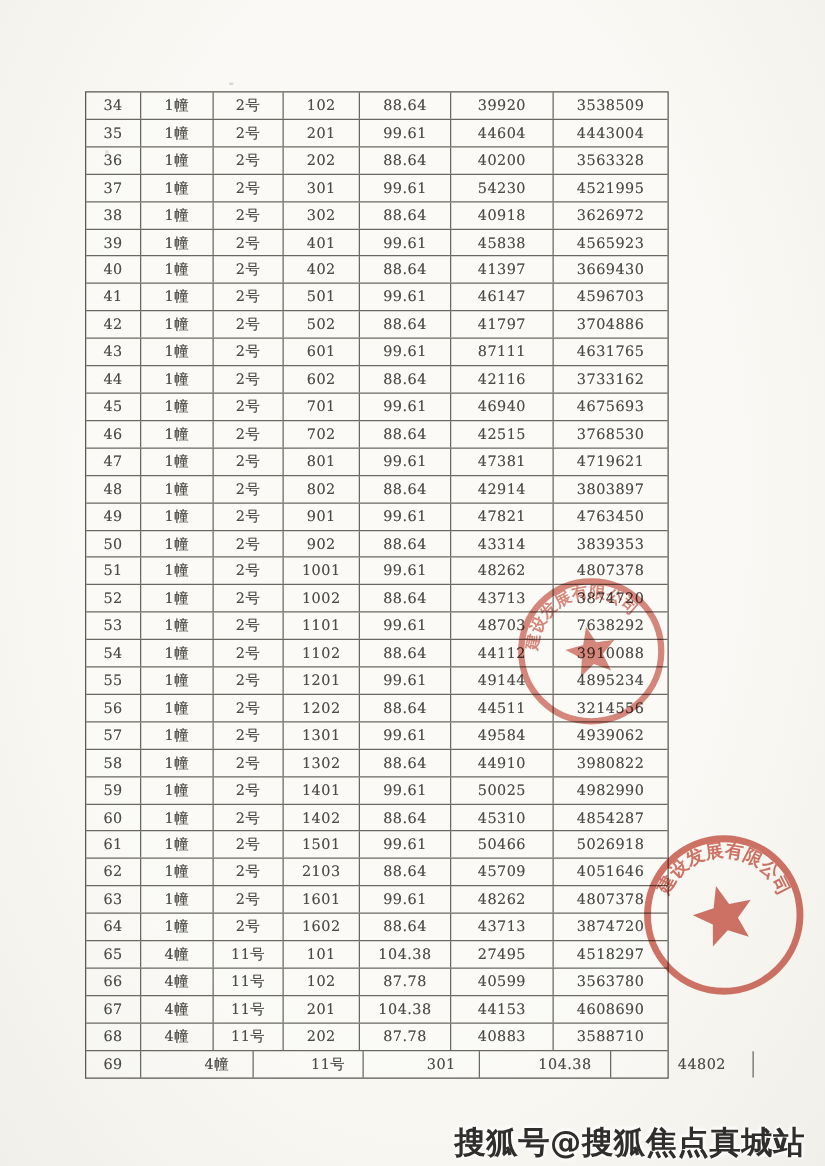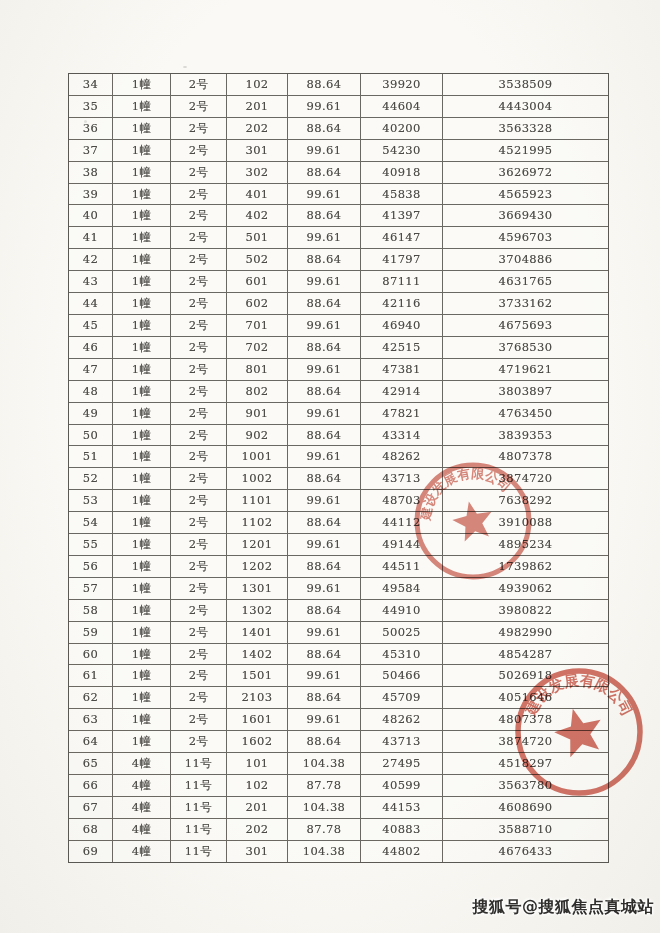--- a/index.html
+++ b/index.html
@@ -11,32 +11,32 @@
     font-family:"DejaVu Serif","Liberation Serif",serif;
   }
   .speck{position:absolute;width:3px;height:3px;border-radius:50%;
     background:#8a8a84;opacity:.3;}
   .speck.s1{left:84px;top:120px;}
   .speck.s2{left:183px;top:66px;width:4px;height:2px;}
 
   
   .price-table{
     position:absolute;left:68px;top:73px;
-    width:541px;
+    width:467px;
     border:1.6px solid rgba(62,60,54,.85);
     box-sizing:border-box;
     background:rgba(255,255,255,.25);
   }
   .t-row{
     display:grid;
     grid-template-columns:44px 58px 56px 61px 73px 82px 1fr;
     height:20.92px;
     border-bottom:1px solid rgba(70,68,60,.8);
   }
-  .t-row:last-child{border-bottom:none;}
+  .t-row:last-child{border-bottom:none;gap:32px;}
   .t-cell{
     border-right:1px solid rgba(70,68,60,.8);
     font-size:11.5px;
     line-height:20.5px;
     text-align:center;
     color:#4c4b47;
     letter-spacing:.4px;
     white-space:nowrap;
     overflow:hidden;
     text-shadow:0 0 .5px rgba(90,88,80,.55);
@@ -44,23 +44,23 @@
   .t-cell:last-child{border-right:none;}
 
   
   .stamp{position:absolute;mix-blend-mode:multiply;filter:blur(.35px);}
   .stamp.a{left:393px;top:441px;opacity:.62;}
   .stamp.b{left:492px;top:645px;opacity:.72;}
   .seal-text{font-family:"DejaVu Sans","Liberation Sans",sans-serif;font-weight:bold;}
 
   
   .watermark{
-    position:absolute;right:6px;top:897px;
+    position:absolute;right:16px;top:897px;
     font-family:"DejaVu Sans","Liberation Sans",sans-serif;
-    font-size:16px;font-weight:bold;color:#2f2e2c;
+    font-size:25px;font-weight:bold;color:#2f2e2c;
     letter-spacing:.5px;
     text-shadow:0 0 2px #fff,0 0 4px #fff,1px 1px 3px #fff,-1px -1px 3px #fff;
   }
 </style>
 </head>
 <body>
 
 <div class="page">
 
   <div class="speck s1"></div>
@@ -266,21 +266,21 @@
       <div class="t-cell">49144</div>
       <div class="t-cell">4895234</div>
     </div>
       <div class="t-row">
       <div class="t-cell">56</div>
       <div class="t-cell">1幢</div>
       <div class="t-cell">2号</div>
       <div class="t-cell">1202</div>
       <div class="t-cell">88.64</div>
       <div class="t-cell">44511</div>
-      <div class="t-cell">1739862</div>
+      <div class="t-cell">3214556</div>
     </div>
       <div class="t-row">
       <div class="t-cell">57</div>
       <div class="t-cell">1幢</div>
       <div class="t-cell">2号</div>
       <div class="t-cell">1301</div>
       <div class="t-cell">99.61</div>
       <div class="t-cell">49584</div>
       <div class="t-cell">4939062</div>
     </div>

